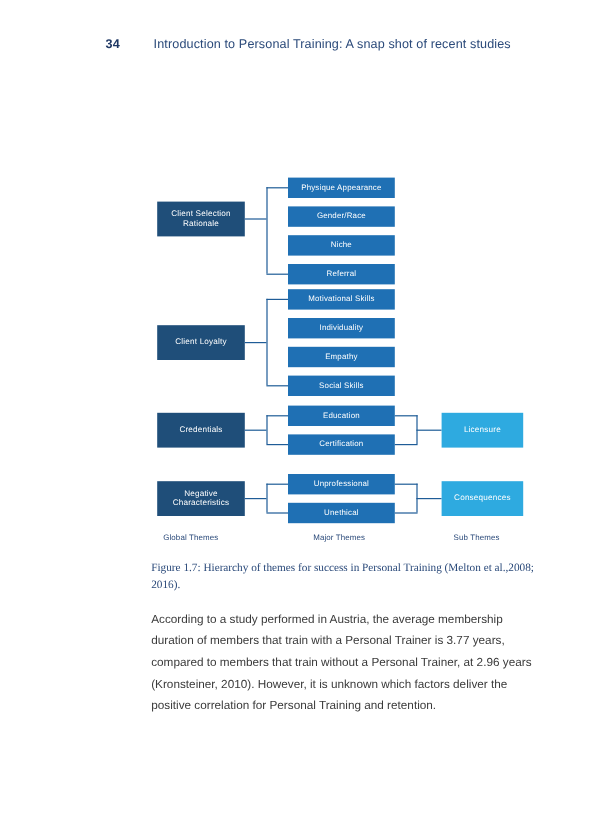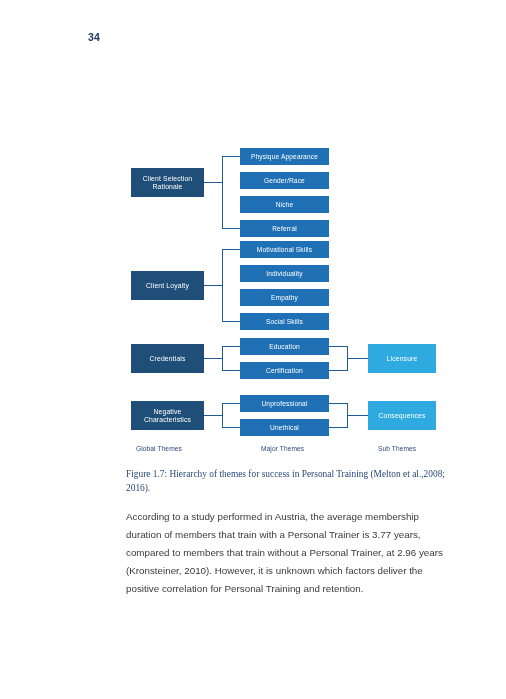--- a/index.html
+++ b/index.html
@@ -114,20 +114,21 @@
     font-size: 9.8px;
     line-height: 1.85;
     color: #3a3a3a;
   }
 </style>
 </head>
 <body>
 
 <div class="page-header">
   <div class="page-number">34</div>
+  <div class="header-title">Introduction to Personal Training: A snap shot of recent studies</div>
 </div>
 
 <div class="figure">
 
   <div class="node global" style="left: 6px; top: 32px; width: 73px; height: 29px; background: rgb(31, 78, 121);">
     <span>Client Selection Rationale</span>
   </div>
 
   <div class="conn h" style="left: 79px; top: 46px; width: 18px; background: rgb(31, 92, 151);"></div>
 

